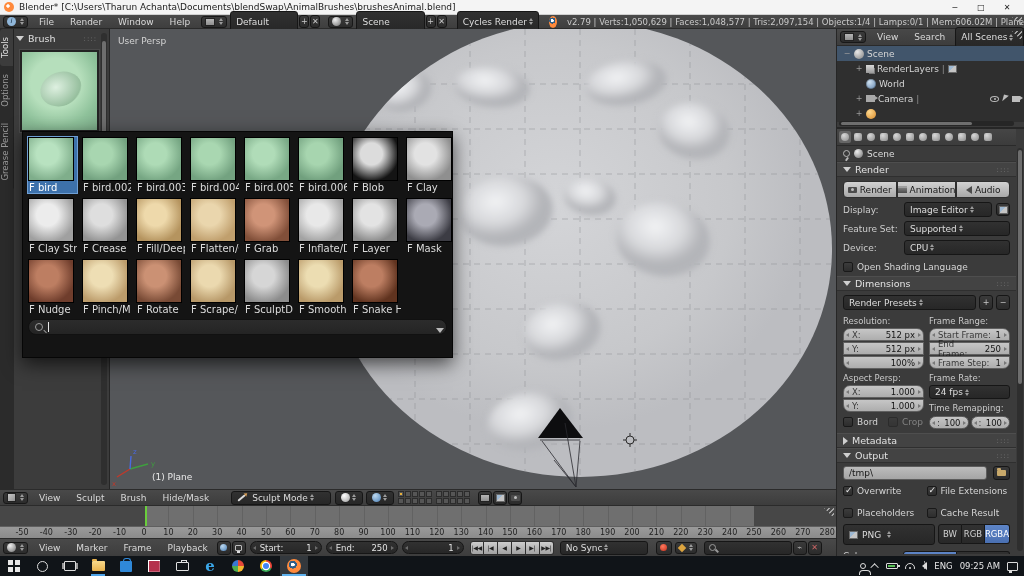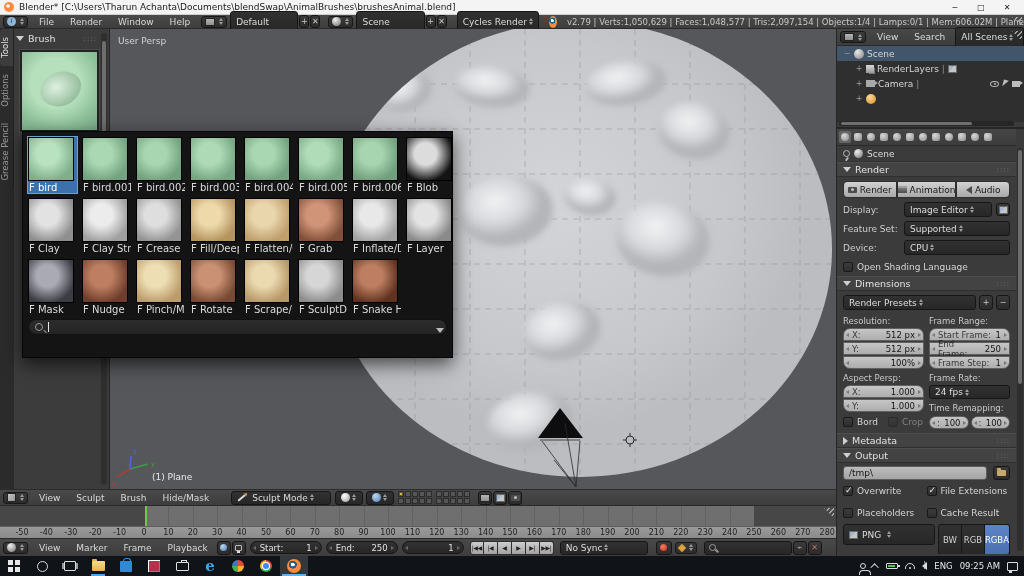--- a/index.html
+++ b/index.html
@@ -138,21 +138,21 @@
   .pathrow { display:flex; gap:6px; padding:3px 6px 2px 6px; }
   .lightfield { flex:1; height:14px; background:linear-gradient(#bcbcbc,#a5a5a5); border:1px solid #5c5c5c; border-radius:3px; color:#161616; font-size:9px; display:flex; align-items:center; padding:0 5px; }
   .folderbtn { width:17px; height:14px; background:linear-gradient(#3a3a3a,#2b2b2b); border:1px solid #161616; border-radius:3px; display:flex; align-items:center; justify-content:center; }
   .fold { width:9px; height:6px; background:#c9a96a; border-radius:1px; position:relative; }
   .fold::before { content:""; position:absolute; left:0; top:-2px; width:4px; height:2px; background:#c9a96a; border-radius:1px 1px 0 0; }
   .checksgrid { display:grid; grid-template-columns:1fr 1fr; row-gap:12px; padding:4px 6px; }
   .checkitem { display:flex; align-items:center; }
   .fmtrow { display:flex; gap:3px; padding:2px 6px; }
   .fmtrow .dd { width:92px; gap:4px; }
   .segs { display:flex; flex:1; }
-  .seg { flex:1; height:31px; background:linear-gradient(#313131,#282828); border:1px solid #171717; border-left-width:0; color:#d2d2d2; font-size:8.5px; display:flex; align-items:center; justify-content:center; }
+  .seg { flex:1; height:20px; background:linear-gradient(#313131,#282828); border:1px solid #171717; border-left-width:0; color:#d2d2d2; font-size:8.5px; display:flex; align-items:center; justify-content:center; }
   .seg:first-child { border-radius:3px 0 0 3px; border-left-width:1px; }
   .seg:last-child { border-radius:0 3px 3px 0; }
   .seg.on { background:linear-gradient(#5d84c6,#4a70b2); color:#fff; }
   .depthrow { display:flex; align-items:center; gap:4px; padding:4px 6px 0 6px; }
   .depthrow .plabel { width:56px; }
   .props .vscroll { position:absolute; right:1px; top:19px; bottom:3px; width:6px; background:#2e2e2e; border-radius:3px; }
   .props .vscroll .thumb { position:absolute; left:1px; right:1px; top:2px; height:58%; background:#6e6e6e; border-radius:3px; }
 
   
   .vhead { position:absolute; left:0; top:489px; width:836px; height:17px; background:linear-gradient(#494949,#3d3d3d); border-top:1px solid #2b2b2b; border-bottom:1px solid #2b2b2b; display:flex; align-items:center; }
@@ -402,20 +402,25 @@
             <span>Scene</span>
           </div>
           <div class="ol-row" style="padding-left: 18px;">
             <span class="ol-exp">+</span>
             <span class="oi oi-render-layers"></span>
             <span>RenderLayers</span>
             <span class="ol-pipe">|</span>
             <span class="oi oi-image"></span>
           </div>
           <div class="ol-row" style="padding-left: 18px;">
+            <span class="ol-exp"></span>
+            <span class="oi oi-world"></span>
+            <span>World</span>
+          </div>
+          <div class="ol-row" style="padding-left: 18px;">
             <span class="ol-exp">+</span>
             <span class="oi oi-camera"></span>
             <span>Camera</span>
             <span class="ol-pipe">|</span>
             <span class="ol-right">
               <span class="mini-eye"></span>
               <span class="mini-pointer"></span>
               <span class="mini-cam"></span>
             </span>
           </div>
@@ -901,24 +906,20 @@
       </span>
   </div>
 
   <div class="popup">
     <div class="bgrid" id="brushGrid">
         <div class="bcell sel">
           <div class="bthumb" style="background: radial-gradient(circle at 42% 38%, rgb(184, 226, 192) 0px, rgb(184, 226, 192) 30%, rgb(127, 174, 139) 75%);"></div>
           <div class="blabel">F bird</div>
         </div>
         <div class="bcell">
-          <div class="bthumb" style="background: radial-gradient(circle at 42% 38%, rgb(170, 216, 178) 0px, rgb(170, 216, 178) 30%, rgb(116, 163, 129) 75%);"></div>
-          <div class="blabel">F bird.001</div>
-        </div>
-        <div class="bcell">
           <div class="bthumb" style="background: radial-gradient(circle at 42% 38%, rgb(168, 214, 176) 0px, rgb(168, 214, 176) 30%, rgb(114, 161, 127) 75%);"></div>
           <div class="blabel">F bird.002</div>
         </div>
         <div class="bcell">
           <div class="bthumb" style="background: radial-gradient(circle at 42% 38%, rgb(174, 219, 182) 0px, rgb(174, 219, 182) 30%, rgb(118, 166, 131) 75%);"></div>
           <div class="blabel">F bird.003</div>
         </div>
         <div class="bcell">
           <div class="bthumb" style="background: radial-gradient(circle at 42% 38%, rgb(169, 215, 177) 0px, rgb(169, 215, 177) 30%, rgb(115, 162, 128) 75%);"></div>
           <div class="blabel">F bird.004</div>
@@ -983,20 +984,24 @@
           <div class="bthumb" style="background: radial-gradient(circle at 42% 38%, rgb(203, 145, 116) 0px, rgb(203, 145, 116) 30%, rgb(120, 74, 53) 75%);"></div>
           <div class="blabel">F Rotate</div>
         </div>
         <div class="bcell">
           <div class="bthumb" style="background: radial-gradient(circle at 42% 38%, rgb(235, 217, 175) 0px, rgb(235, 217, 175) 30%, rgb(183, 152, 104) 75%);"></div>
           <div class="blabel">F Scrape/Pe...</div>
         </div>
         <div class="bcell">
           <div class="bthumb" style="background: radial-gradient(circle at 42% 38%, rgb(214, 214, 214) 0px, rgb(214, 214, 214) 30%, rgb(140, 140, 140) 75%);"></div>
           <div class="blabel">F SculptDraw</div>
+        </div>
+        <div class="bcell">
+          <div class="bthumb" style="background: radial-gradient(circle at 42% 38%, rgb(236, 221, 178) 0px, rgb(236, 221, 178) 30%, rgb(186, 155, 106) 75%);"></div>
+          <div class="blabel">F Smooth</div>
         </div>
         <div class="bcell">
           <div class="bthumb" style="background: radial-gradient(circle at 42% 38%, rgb(189, 126, 98) 0px, rgb(189, 126, 98) 30%, rgb(96, 51, 31) 75%);"></div>
           <div class="blabel">F Snake Hook</div>
         </div>
       </div>
     <div class="psearch">
       <span class="mag"></span>
       <span class="caret"></span>
       <span></span>

